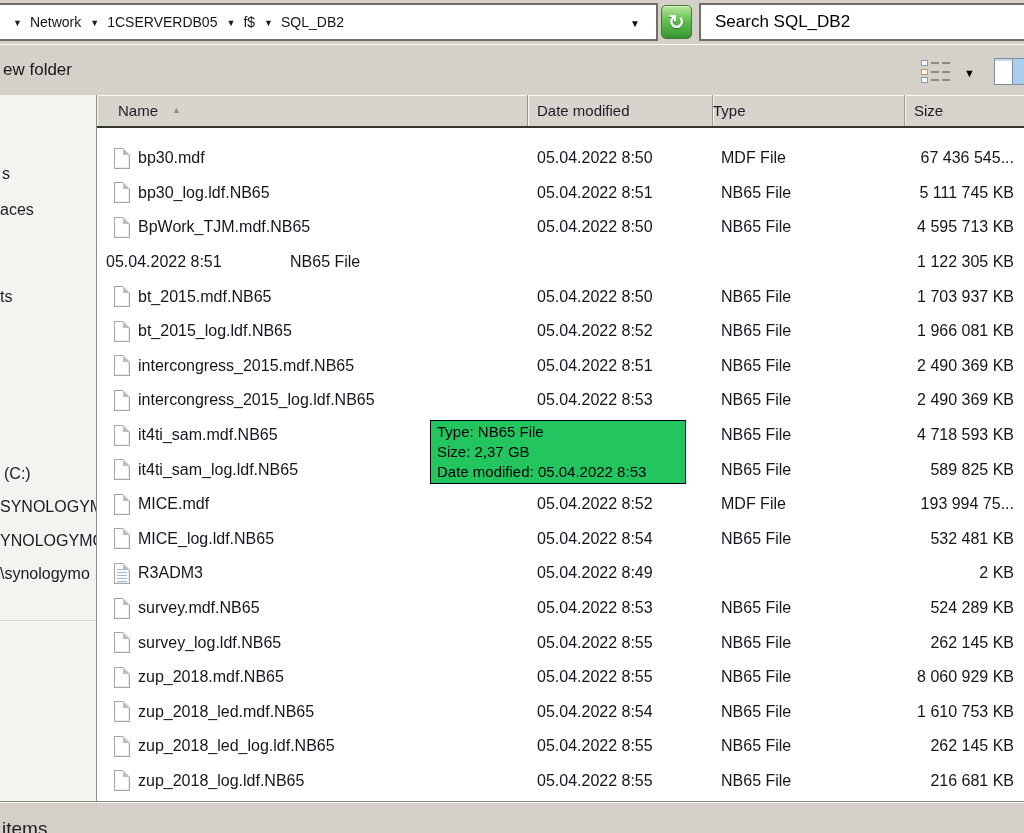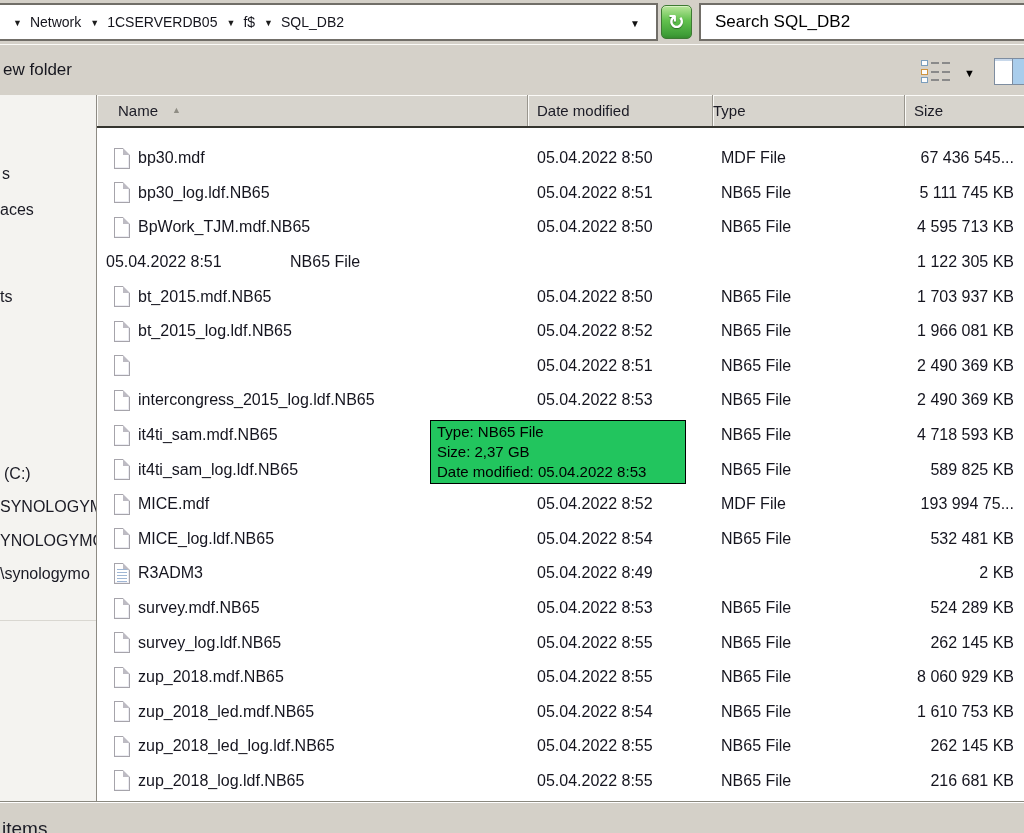--- a/index.html
+++ b/index.html
@@ -221,20 +221,21 @@
       <span class="fname">bt_2015_log.ldf.NB65</span>
     </div>
     <div class="cell c-date">05.04.2022 8:52</div>
     <div class="cell c-type">NB65 File</div>
     <div class="cell c-size">1 966 081 KB</div>
   </div>
 
   <div class="row">
     <div class="cell c-name">
       <span class="ficon"></span>
+      <span class="fname">intercongress_2015.mdf.NB65</span>
     </div>
     <div class="cell c-date">05.04.2022 8:51</div>
     <div class="cell c-type">NB65 File</div>
     <div class="cell c-size">2 490 369 KB</div>
   </div>
 
   <div class="row">
     <div class="cell c-name">
       <span class="ficon"></span>
       <span class="fname">intercongress_2015_log.ldf.NB65</span>

